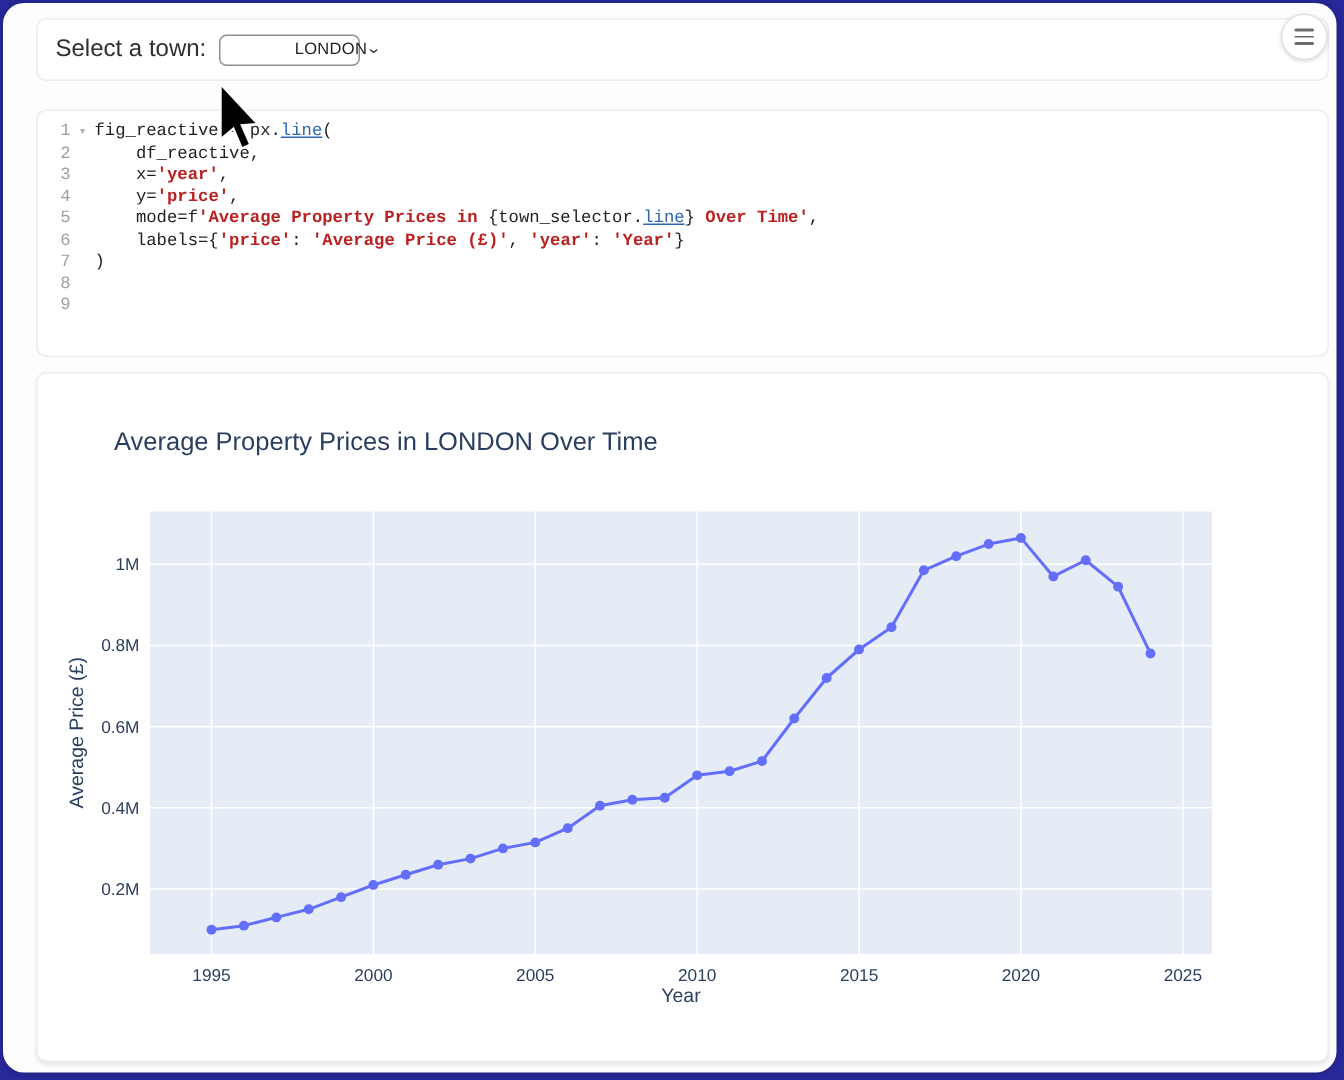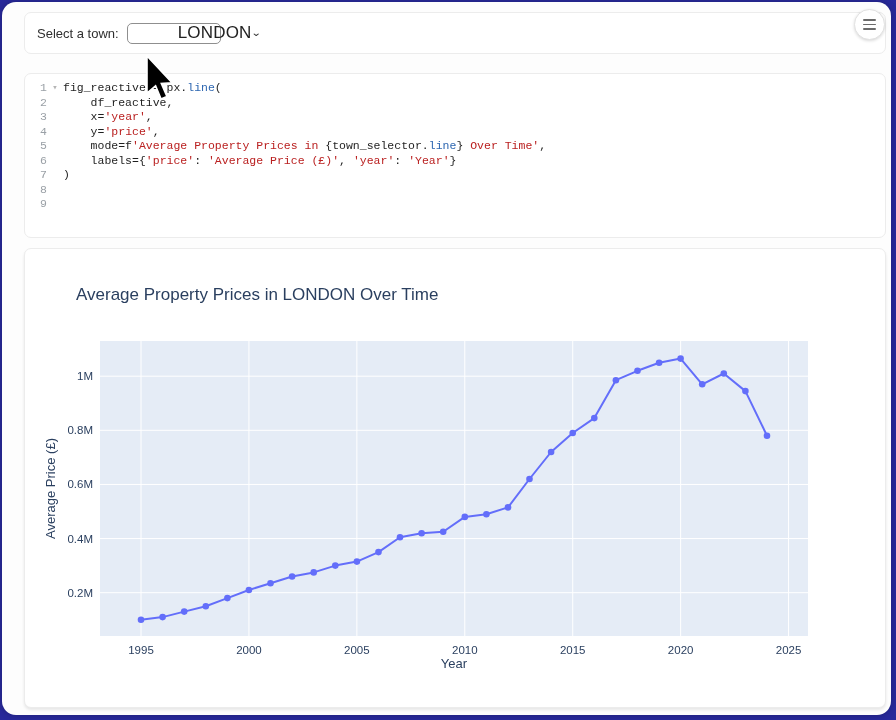--- a/index.html
+++ b/index.html
@@ -18,37 +18,37 @@
     display:flex; align-items:center; justify-content:center; cursor:pointer; z-index:30;
   }
   .menu-icon { display:flex; flex-direction:column; gap:3px; }
   .menu-icon span { display:block; width:13px; height:1.6px; background:#6b6b6b; border-radius:1px; }
 
   .cell {
     position:absolute; left:22px; width:862px;
     background:#fff; border:1px solid #ececec; border-radius:7px;
   }
   .cell-controls { top:10px; height:42px; display:flex; align-items:center; padding-left:12px; }
-  .controls-label { font-size:13px; color:#2f2f2f; }
+  .controls-label { font-size:16px; color:#2f2f2f; }
   .dropdown {
     margin-left:8px; width:94px; height:21px; background:#fff;
     border:1px solid #8f8f8f; border-radius:5px;
     display:flex; align-items:center; padding:0 6px; cursor:pointer;
   }
-  .dropdown-value { font-size:17px; color:#222; flex:1; letter-spacing:.2px;padding-left:44px; }
+  .dropdown-value { font-size:11px; color:#222; flex:1; letter-spacing:.2px;padding-left:44px; }
   .chevron { font-size:10px; color:#333; line-height:1; transform:scaleX(1.3); }
 
   .cell-code { top:71px; height:165px; padding-top:7px; font-family:"Liberation Mono","DejaVu Sans Mono",monospace; }
   .code-line { display:flex; white-space:pre; font-size:11.5px; line-height:14.5px; }
   .line-num { width:22px; text-align:right; color:#9aa0a6; flex:0 0 auto; }
   .fold { width:16px; text-align:center; color:#b5b5b5; font-size:9px; flex:0 0 auto; }
   .code-text { color:#1f1f1f; }
   .tk-d { color:#1f1f1f; }
-  .tk-s { color:#ba2121; }
-  .tk-f { color:#2e67b1; }
+  .tk-s { color:#ba2121;font-weight:bold; }
+  .tk-f { color:#2e67b1;text-decoration:underline; }
 
   .cell-chart { top:246px; height:460px; box-shadow:0 2px 3px rgba(0,0,0,.09); }
   .chart-svg { display:block; }
   .chart-svg text { font-family:"Liberation Sans","DejaVu Sans",sans-serif; fill:#2a3f5f; }
   .chart-title { font-size:17px; }
   .tick-label { font-size:11.5px; }
   .axis-title { font-size:13px; }
 
   .cursor-pointer { position:absolute; left:146px; top:55px; z-index:50; pointer-events:none; }
 </style>

